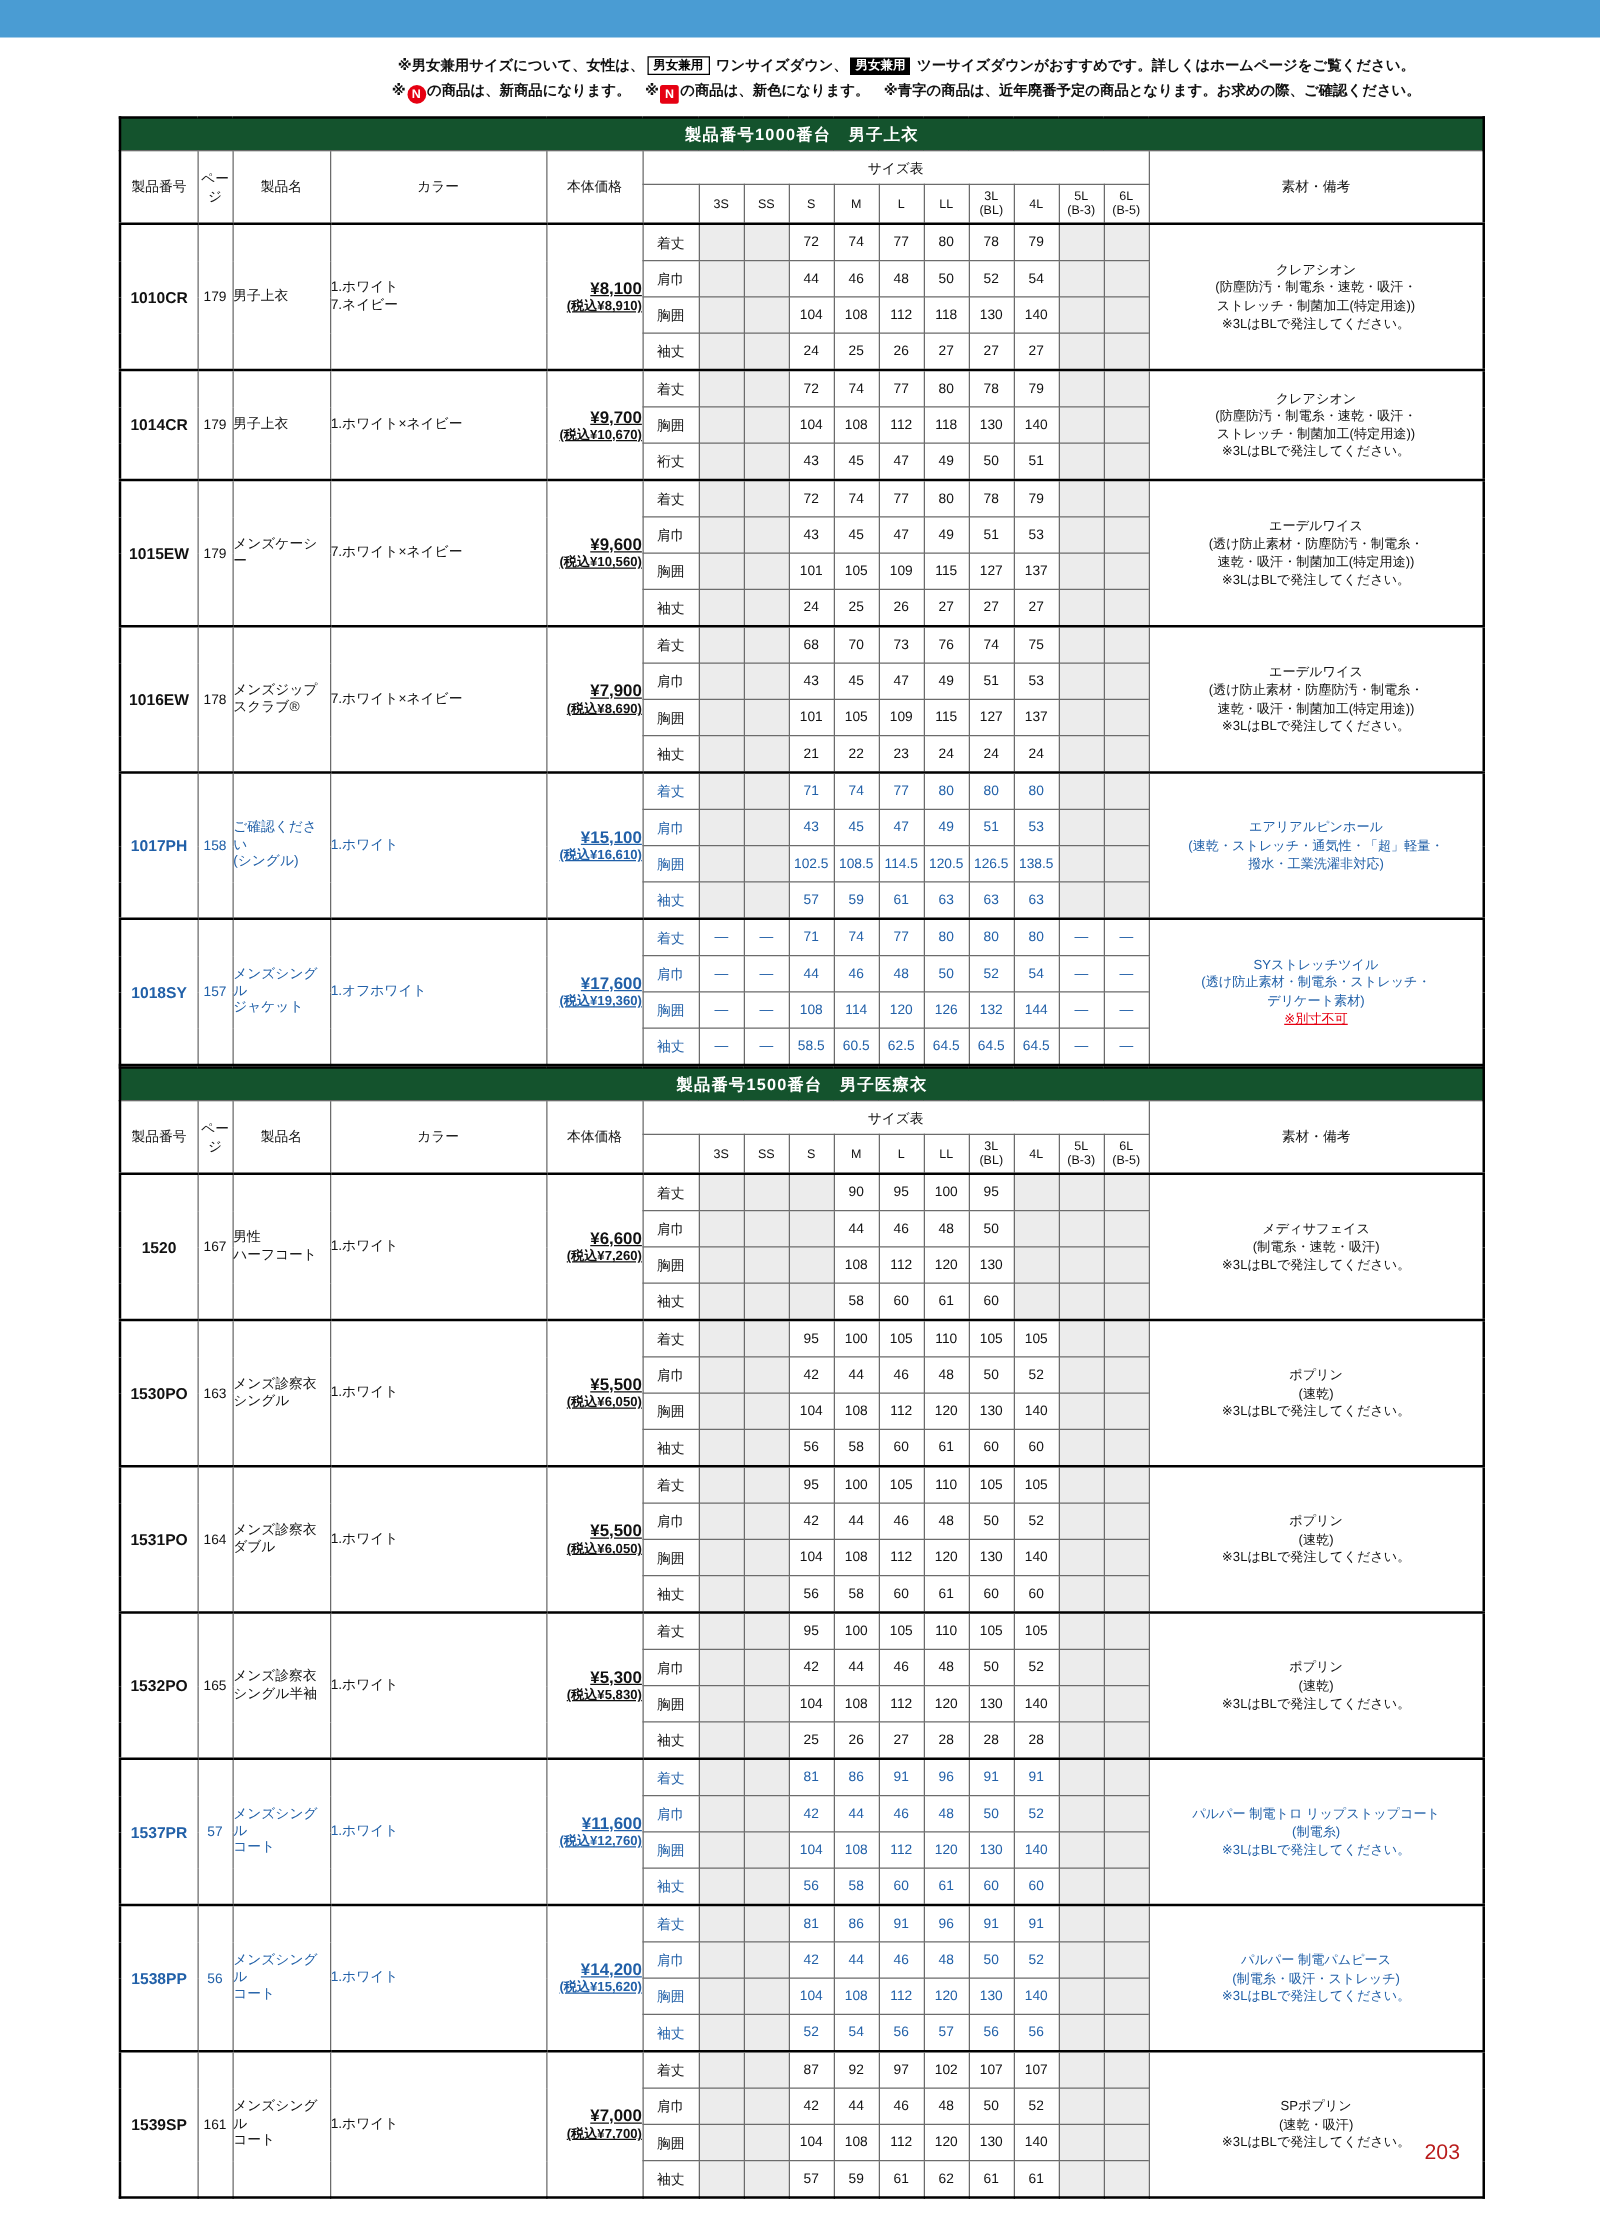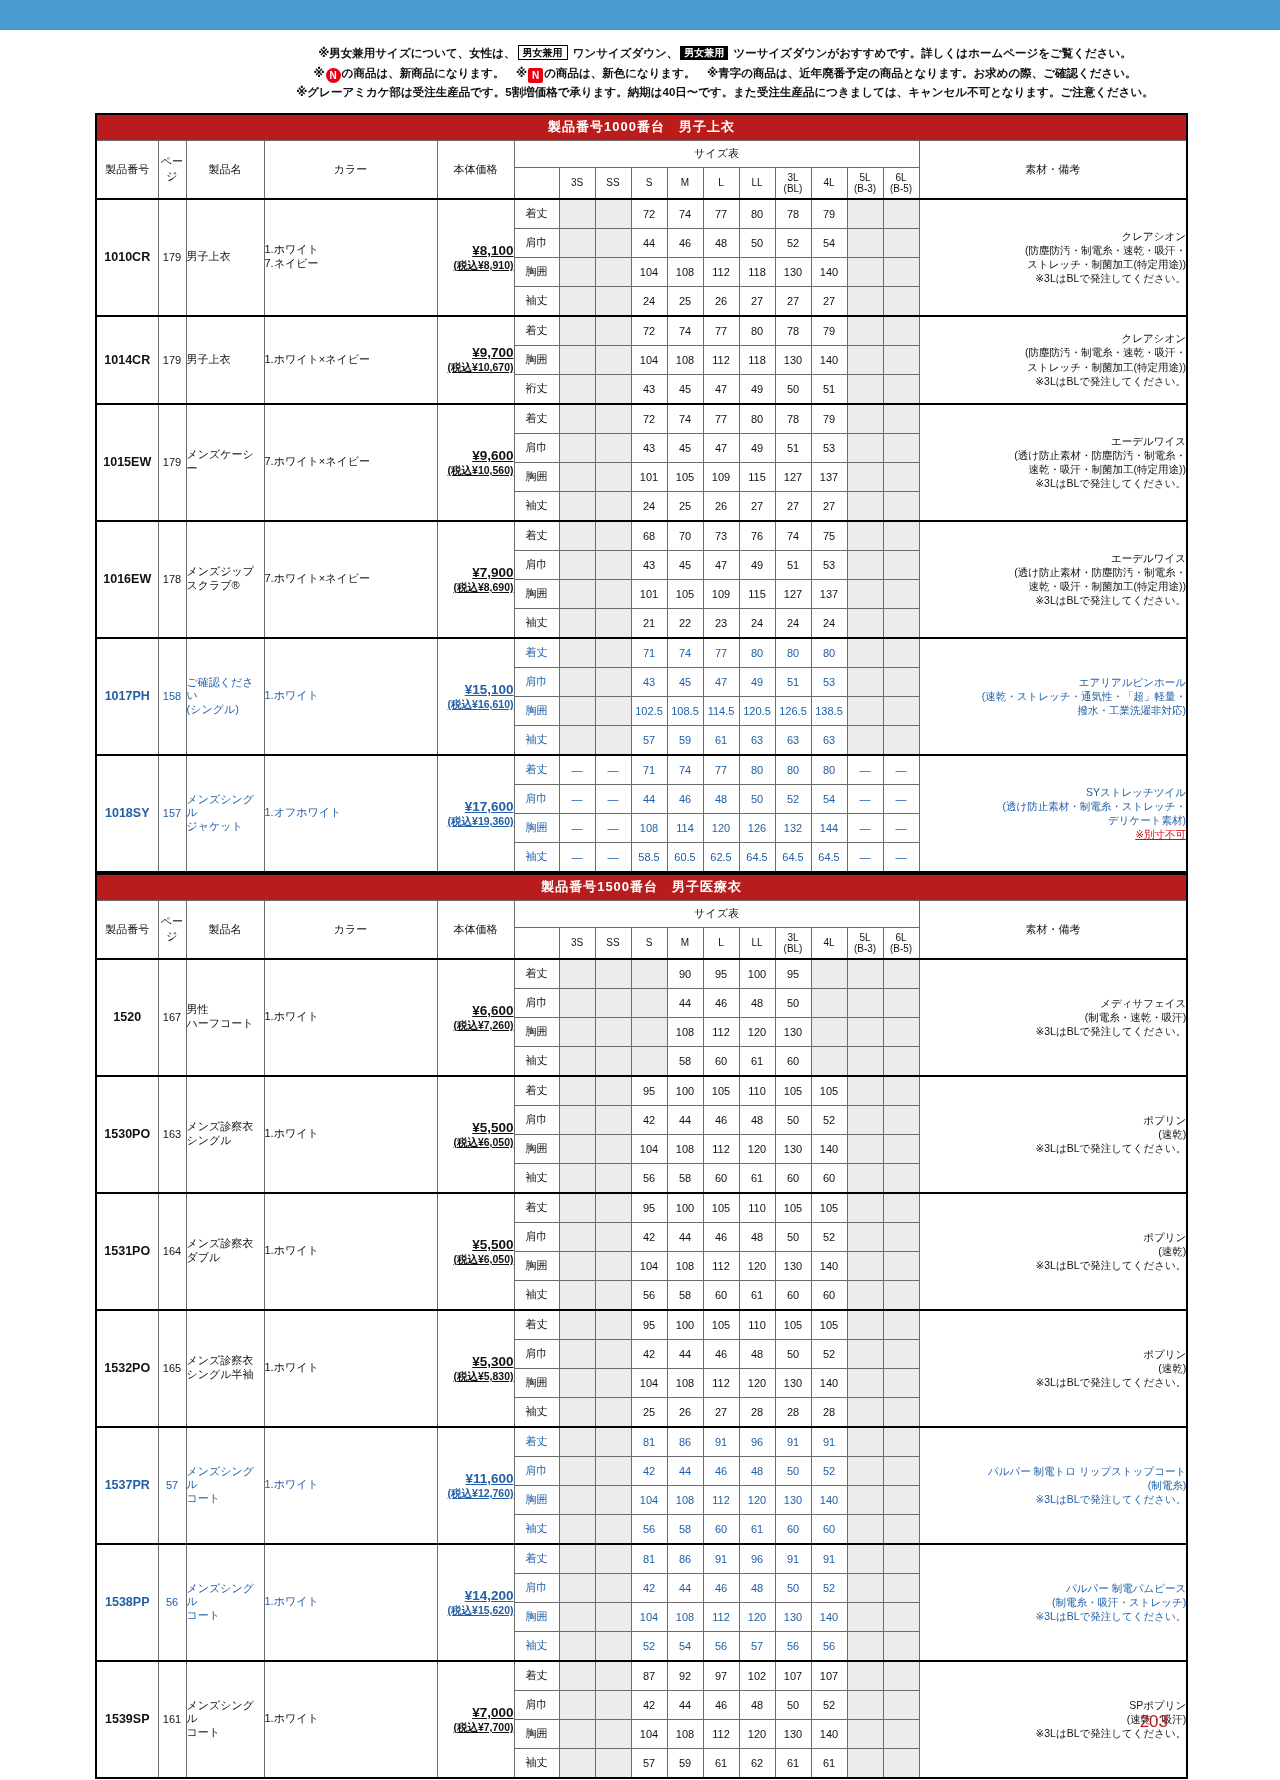--- a/index.html
+++ b/index.html
@@ -15,48 +15,47 @@
     display:inline-block;width:15px;height:15px;line-height:15px;text-align:center;
     background:#e60012;color:#fff;font-size:10px;font-weight:bold;vertical-align:-2px;margin:0 1px;
   }
   .badge-circle{border-radius:50%;}
   .badge-square{border-radius:2px;}
   .badge-outline{display:inline-block;border:1px solid #000;background:#fff;color:#000;font-size:10px;line-height:13px;padding:0 4px;vertical-align:1px;margin:0 2px;}
   .badge-solid{display:inline-block;background:#000;color:#fff;font-size:10px;line-height:14px;padding:0 4px;vertical-align:1px;margin:0 2px;}
 
   table.catalog{border-collapse:collapse;table-layout:fixed;width:1091px;margin-left:95px;border:2px solid #000;}
   table.catalog th,table.catalog td{border:1px solid #6b6b6b;padding:0;}
-  th.title{background:#b91c1c;color:#fff;font-size:13px;font-weight:bold;height:25px;border:1px solid #000;border-top:3px solid #1c1c1c;letter-spacing:1px;}
+  th.title{background:#14532d;color:#fff;font-size:13px;font-weight:bold;height:25px;border:1px solid #000;border-top:3px solid #1c1c1c;letter-spacing:1px;}
   thead th{font-size:11px;font-weight:normal;background:#fff;height:26px;text-align:center;}
   thead th.size-col{font-size:10px;line-height:1.1;white-space:pre-line;height:30px;}
   td{font-size:11px;text-align:center;height:28px;vertical-align:middle;}
   td.id{font-weight:bold;font-size:12.5px;}
   td.pg{font-size:11px;}
   td.info{text-align:left;padding:2px 5px;font-size:11px;line-height:1.25;}
   td.price{text-align:right;padding-right:6px;text-decoration:underline;}
   .price-main{font-size:13.5px;font-weight:bold;line-height:1.2;}
   .price-tax{font-size:10.5px;font-weight:bold;line-height:1.2;}
   td.mlabel{font-size:11px;}
   td.val{font-size:11px;}
   td.empty{background:#ececec;}
-  td.material{text-align:right;font-size:10.5px;line-height:1.35;padding:3px 6px;}
+  td.material{text-align:center;font-size:10.5px;line-height:1.35;padding:3px 6px;}
   tbody.product > tr:first-child > td{border-top:2px solid #000;}
   tbody.blue td{color:#2160a8;}
   .red{color:#e60012 !important;text-decoration:underline;}
   .page-number{position:absolute;right:112px;top:1712px;font-size:17px;color:#b91c1c;}
 </style>
 </head>
 <body>
 
 <div class="top-bar"></div>
 
 <div class="notes">
     <div class="note-line"><span>※男女兼用サイズについて、女性は、</span><span class="badge-outline">男女兼用</span><span> ワンサイズダウン、</span><span class="badge-solid">男女兼用</span><span> ツーサイズダウンがおすすめです。詳しくはホームページをご覧ください。</span></div>
     <div class="note-line"><span>※</span><span class="badge-circle">N</span><span>の商品は、新商品になります。　※</span><span class="badge-square">N</span><span>の商品は、新色になります。　※青字の商品は、近年廃番予定の商品となります。お求めの際、ご確認ください。</span></div>
-    <div class="note-line"><span>※グレーアミカケ部は受注生産品です。5割増価格で承ります。納期は40日〜です。また受注生産品につきましては、キャンセル不可となります。ご注意ください。</span></div>
   </div>
 
 <div>
     <table class="catalog">
       <colgroup>
         <col style="width: 62px;">
         <col style="width: 28px;">
         <col style="width: 78px;">
         <col style="width: 173px;">
         <col style="width: 77px;">

